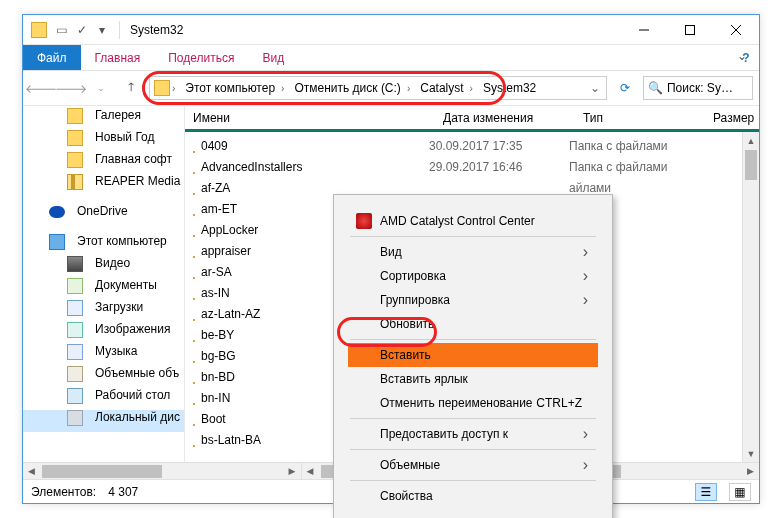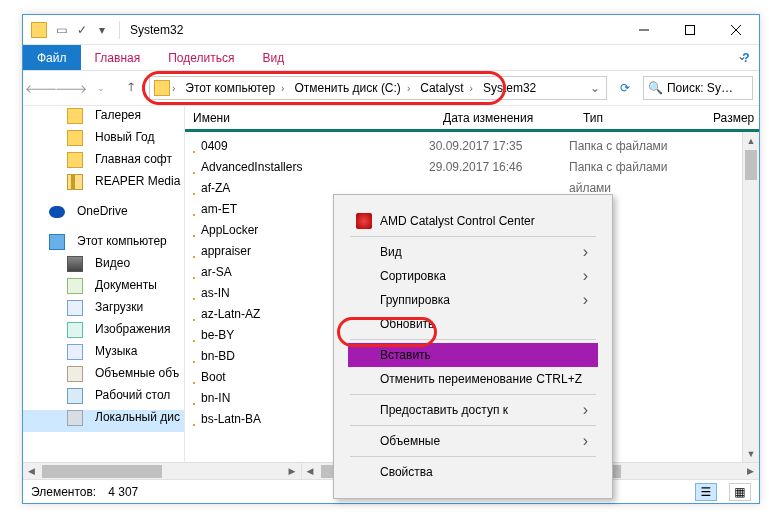--- a/index.html
+++ b/index.html
@@ -67,21 +67,21 @@
 .scrollbar-v .arr{position:absolute;left:0;right:0;height:17px;display:flex;align-items:center;justify-content:center;color:#666;font-size:9px}
 .scrollbar-h{height:17px;background:#f0f0f0;border-top:1px solid #e0e0e0;display:flex;align-items:center}
 .scrollbar-h .arr{width:17px;text-align:center;color:#666;font-size:9px}
 .scrollbar-h .thumb{height:13px;background:#c0c0c0;margin:0 2px}
 .status{height:24px;border-top:1px solid #e1e1e1;display:flex;align-items:center;padding:0 8px;font-size:12px;color:#444;gap:12px}
 .status .spacer{flex:1}
 .status .vbtn{width:22px;height:18px;border:1px solid #ccc;display:flex;align-items:center;justify-content:center}
 .status .vbtn.active{background:#cde8ff;border-color:#7ab5e8}
 .ctxmenu{position:absolute;left:333px;top:194px;width:280px;background:#f2f2f2;border:1px solid #b8b8b8;box-shadow:3px 3px 6px rgba(0,0,0,.25);padding:14px}
 .mitem{height:24px;display:flex;align-items:center;padding:0 28px 0 32px;position:relative;color:#000}
-.mitem.hov{background:#a21caf}
+.mitem.hov{background:#f97316}
 .mitem.dis{color:#888}
 .mitem .arrow{position:absolute;right:10px;font-size:16px;color:#555;line-height:1}
 .mitem .sc{position:absolute;right:16px;color:#000000}
 .mitem .mico{position:absolute;left:8px;width:16px;height:16px}
 .msep{height:1px;background:#d0d0d0;margin:3px 2px}
 .paste-oval{position:absolute;left:337px;top:317px;width:100px;height:30px;border:3px solid #e22;border-radius:16px;pointer-events:none;z-index:5}
 .chev-down{position:absolute;right:6px;top:34px;width:16px;height:16px;color:#555}
 </style>
 </head>
 <body>
@@ -275,33 +275,39 @@
             <div class="tp c-type">айлами</div>
           </div>
           <div class="row">
             <div class="ic folder"></div>
             <div class="nm c-name" style="flex:0 0 228px">be-BY</div>
             <div class="dt c-date"></div>
             <div class="tp c-type">айлами</div>
           </div>
           <div class="row">
             <div class="ic folder"></div>
+            <div class="nm c-name" style="flex:0 0 228px">bg-BG</div>
+            <div class="dt c-date"></div>
+            <div class="tp c-type">айлами</div>
+          </div>
+          <div class="row">
+            <div class="ic folder"></div>
             <div class="nm c-name" style="flex:0 0 228px">bn-BD</div>
             <div class="dt c-date"></div>
             <div class="tp c-type">айлами</div>
           </div>
           <div class="row">
             <div class="ic folder"></div>
+            <div class="nm c-name" style="flex:0 0 228px">bn-IN</div>
+            <div class="dt c-date"></div>
+            <div class="tp c-type">айлами</div>
+          </div>
+          <div class="row">
+            <div class="ic folder"></div>
             <div class="nm c-name" style="flex:0 0 228px">Boot</div>
-            <div class="dt c-date"></div>
-            <div class="tp c-type">айлами</div>
-          </div>
-          <div class="row">
-            <div class="ic folder"></div>
-            <div class="nm c-name" style="flex:0 0 228px">bn-IN</div>
             <div class="dt c-date"></div>
             <div class="tp c-type">айлами</div>
           </div>
           <div class="row">
             <div class="ic folder"></div>
             <div class="nm c-name" style="flex:0 0 228px">bs-Latn-BA</div>
             <div class="dt c-date"></div>
             <div class="tp c-type">айлами</div>
           </div>
         </div>
@@ -353,20 +359,23 @@
       <span>Группировка</span>
       <span class="arrow">›</span>
     </div>
     <div class="mitem">
       <span>Обновить</span>
     </div>
     <div class="msep"></div>
     <div class="mitem hov">
       <span>Вставить</span>
     </div>
+    <div class="mitem dis">
+      <span>Вставить ярлык</span>
+    </div>
     <div class="mitem">
       <span>Отменить переименование</span>
       <span class="sc">CTRL+Z</span>
     </div>
     <div class="msep"></div>
     <div class="mitem">
       <span>Предоставить доступ к</span>
       <span class="arrow">›</span>
     </div>
     <div class="msep"></div>

